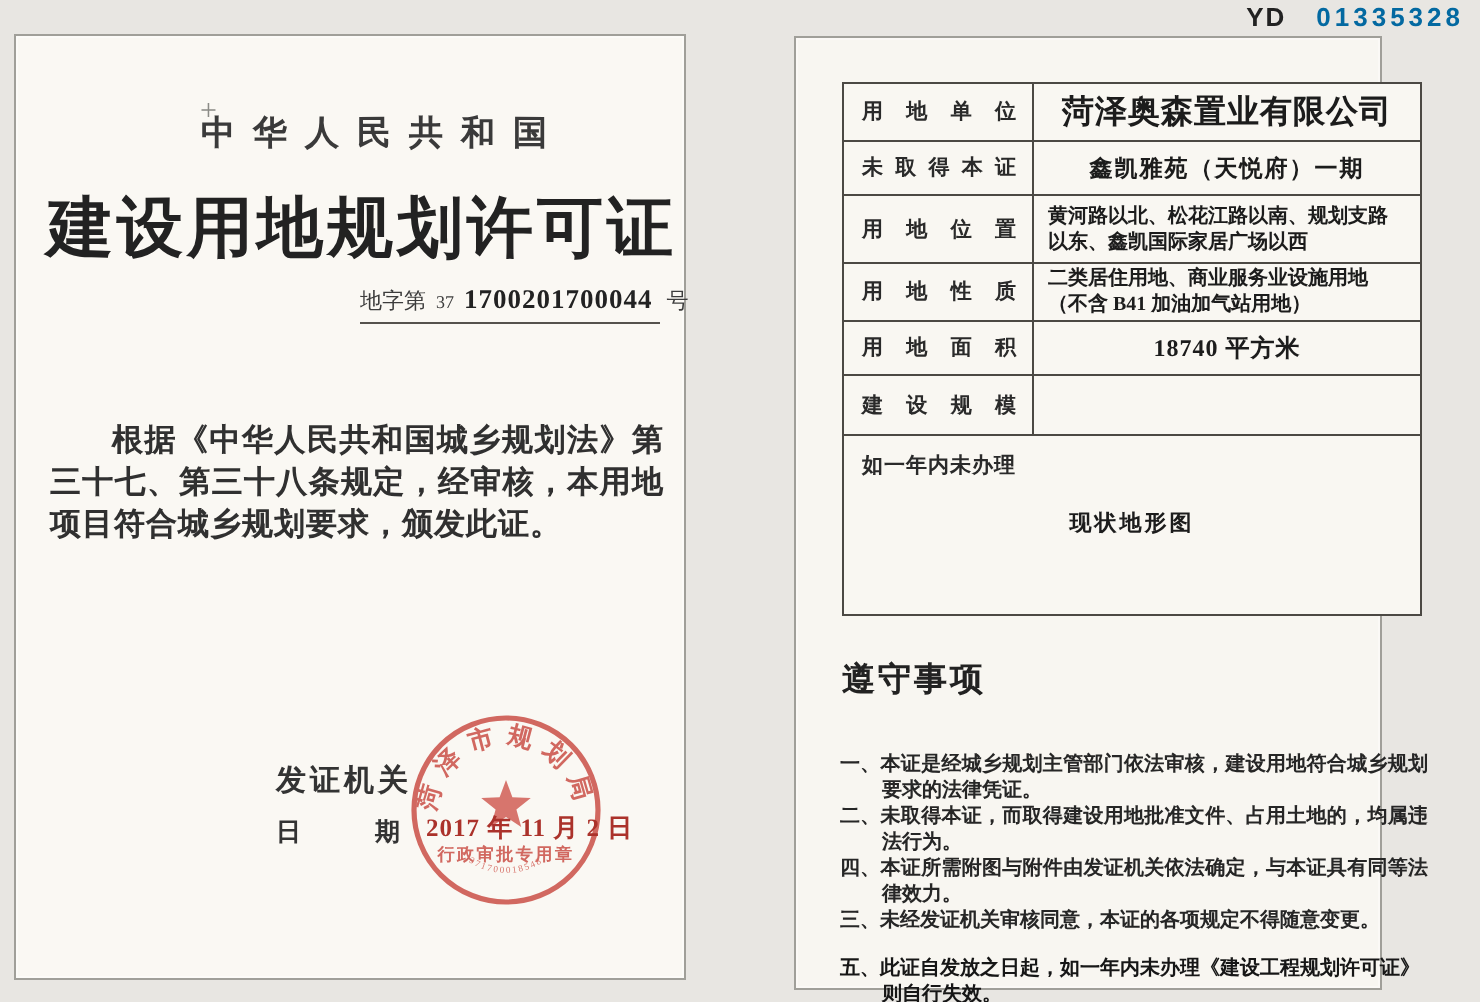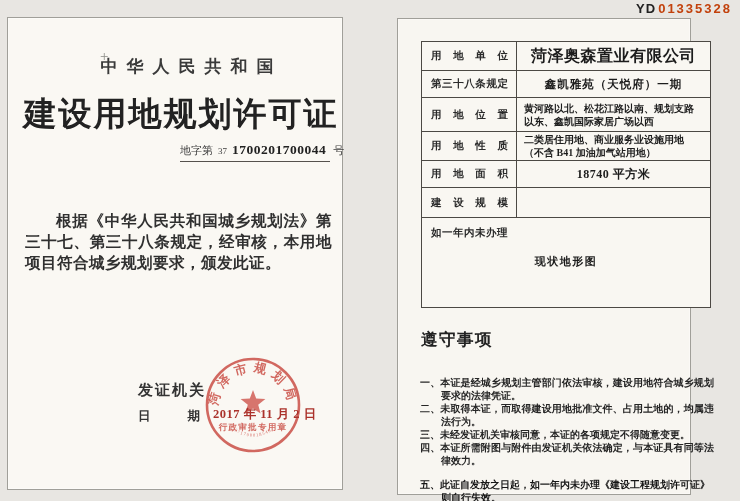--- a/index.html
+++ b/index.html
@@ -19,21 +19,21 @@
   }
   .card-left{left:7px;top:17px;width:336px;height:473px;}
   .card-right{left:397px;top:18px;width:294px;height:477px;background:#f8f6f1;}
 
   
   .top-serial{
     position:absolute;left:600px;top:1px;width:132px;text-align:right;
     font-family:"Liberation Sans", sans-serif;font-weight:700;font-size:13px;
     color:#222;letter-spacing:1px;white-space:nowrap;
   }
-  .top-serial .num{color:#c2410c;margin-left:2px;letter-spacing:2px;}
+  .top-serial .num{color:#0369a1;margin-left:15px;letter-spacing:2px;}
 
   
   .cross-mark{position:absolute;left:92px;top:30px;color:#8b8b86;font-size:15px;font-weight:400;}
   .country{
     position:absolute;left:0;top:37px;width:100%;text-align:center;
     font-size:17px;font-weight:600;letter-spacing:9px;color:#3a3a3a;text-indent:9px;padding-left:12px;
   }
   .cert-title{
     position:absolute;left:6px;top:74px;width:100%;text-align:center;
     font-size:33px;font-weight:700;letter-spacing:2px;color:#222;
@@ -174,21 +174,21 @@
 
       <div class="trow first" style="height:28px">
         <div class="tlabel">
           <span class="jlabel">用地单位</span>
         </div>
         <div class="tvalue v0">菏泽奥森置业有限公司</div>
       </div>
 
       <div class="trow" style="height:27px">
         <div class="tlabel">
-          <span class="jlabel">第三十八条规定</span>
+          <span class="jlabel">未取得本证</span>
         </div>
         <div class="tvalue v1">鑫凯雅苑（天悦府）一期</div>
       </div>
 
       <div class="trow" style="height:34px">
         <div class="tlabel">
           <span class="jlabel">用地位置</span>
         </div>
         <div class="tvalue left v2">黄河路以北、松花江路以南、规划支路以东、鑫凯国际家居广场以西</div>
       </div>
@@ -219,21 +219,21 @@
         <div class="attach-value">现状地形图</div>
       </div>
 
     </div>
 
     <div class="notes-heading">遵守事项</div>
 
     <div class="notes-list">
       <div class="note-item">一、本证是经城乡规划主管部门依法审核，建设用地符合城乡规划要求的法律凭证。</div>
       <div class="note-item">二、未取得本证，而取得建设用地批准文件、占用土地的，均属违法行为。</div>
+      <div class="note-item">四、本证所需附图与附件由发证机关依法确定，与本证具有同等法律效力。</div>
       <div class="note-item">三、未经发证机关审核同意，本证的各项规定不得随意变更。</div>
-      <div class="note-item">四、本证所需附图与附件由发证机关依法确定，与本证具有同等法律效力。</div>
     </div>
 
     <div class="note-footnote">五、此证自发放之日起，如一年内未办理《建设工程规划许可证》则自行失效。</div>
 
   </div>
 
 </div>
 
 </body></html>

